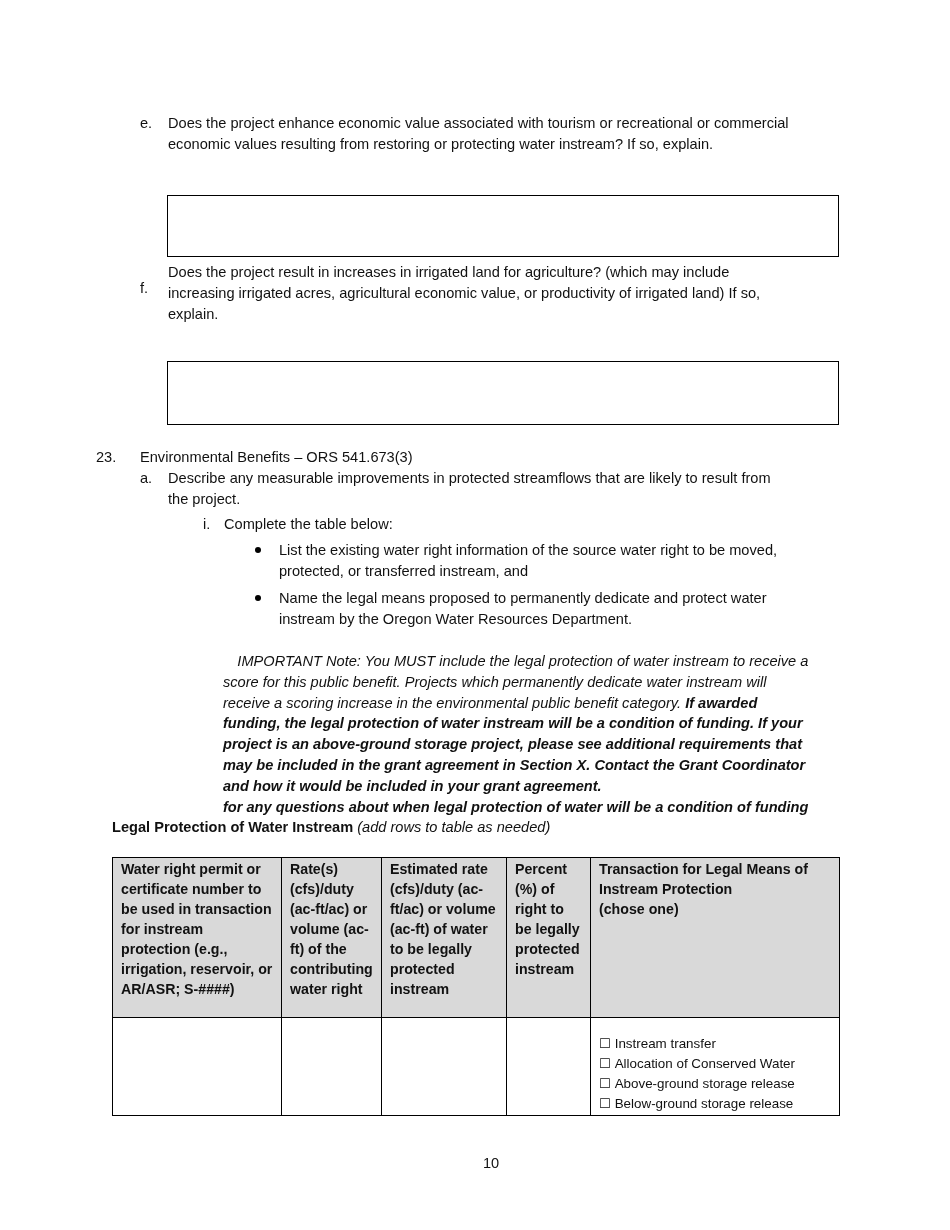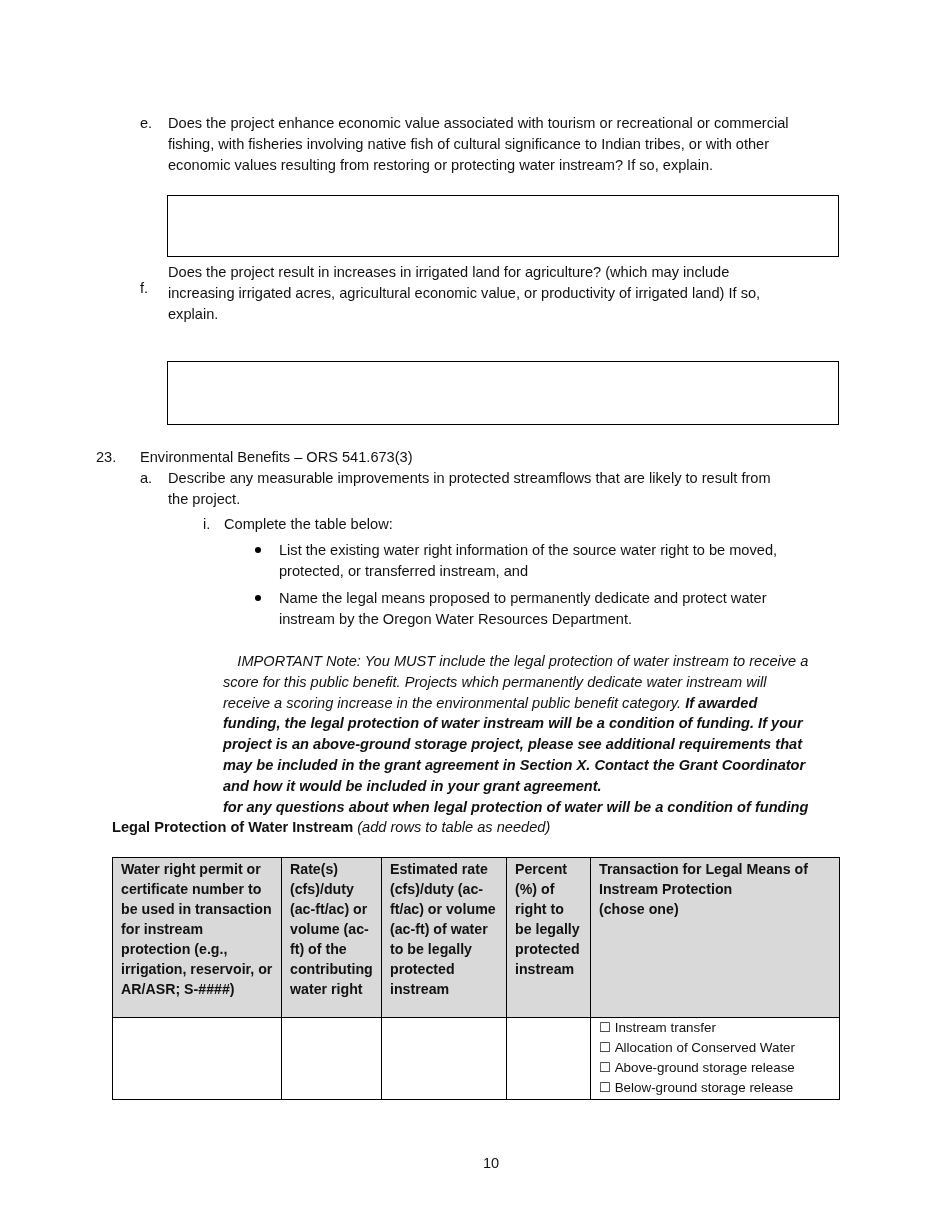--- a/index.html
+++ b/index.html
@@ -31,21 +31,20 @@
   .opt { font-size: 13.4px; line-height: 20px; white-space: nowrap; }
   .cb { font-size: 13px; margin-right: 4px; }
 </style>
 </head>
 <body>
 
 <div class="item" style="left:0;top:0;">
   <span class="marker" style="left:140px;top:113px;">e.</span>
   <div class="text" style="left:168px;top:113px;width:690px;">
     <div style="white-space:nowrap;">Does the project enhance economic value associated with tourism or recreational or commercial</div>
-    <div style="white-space:nowrap;">fishing, with fisheries involving native fish of cultural significance to Indian tribes, or with other</div>
     <div style="white-space:nowrap;">economic values resulting from restoring or protecting water instream? If so, explain.</div>
   </div>
 </div>
 <div class="answer-box" style="left:167px;top:195px;width:672px;height:62px;"></div>
 
 <div class="item" style="left:0;top:0;">
   <span class="marker" style="left:140px;top:278px;">f.</span>
   <div class="text" style="left:168px;top:262px;width:690px;">
     <div style="white-space:nowrap;">Does the project result in increases in irrigated land for agriculture? (which may include</div>
     <div style="white-space:nowrap;">increasing irrigated acres, agricultural economic value, or productivity of irrigated land) If so,</div>
@@ -109,21 +108,21 @@
       <th style="white-space:pre-line;">Transaction for Legal Means of Instream Protection
 (chose one)</th>
     </tr>
   </thead>
   <tbody>
     <tr>
       <td></td>
       <td></td>
       <td></td>
       <td></td>
-      <td style="padding-top:0;">
+      <td style="padding-top:16px;">
         <div class="opt">
           <span class="cb">☐</span><span>Instream transfer</span>
         </div>
         <div class="opt">
           <span class="cb">☐</span><span>Allocation of Conserved Water</span>
         </div>
         <div class="opt">
           <span class="cb">☐</span><span>Above-ground storage release</span>
         </div>
         <div class="opt">

